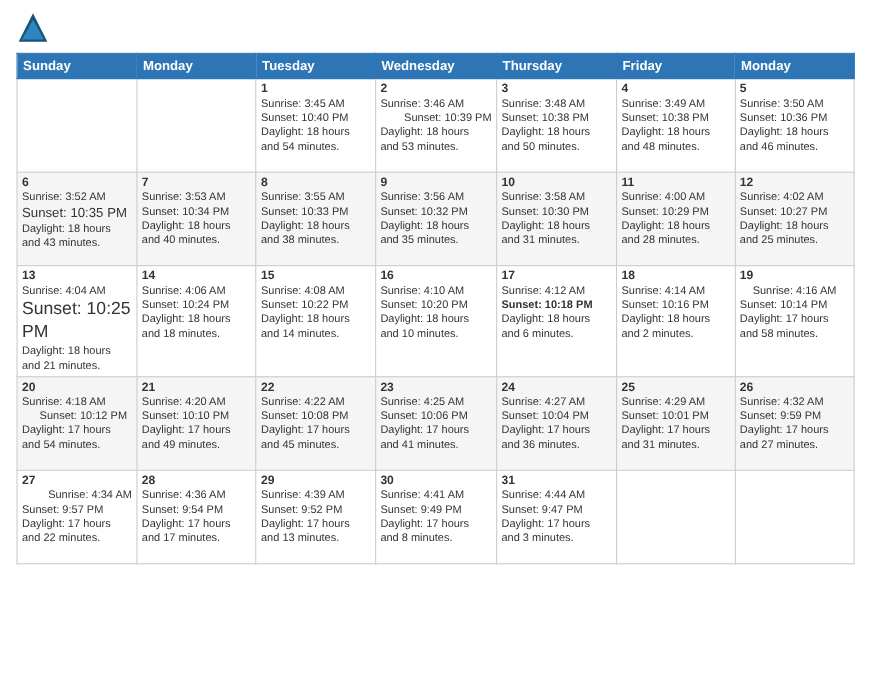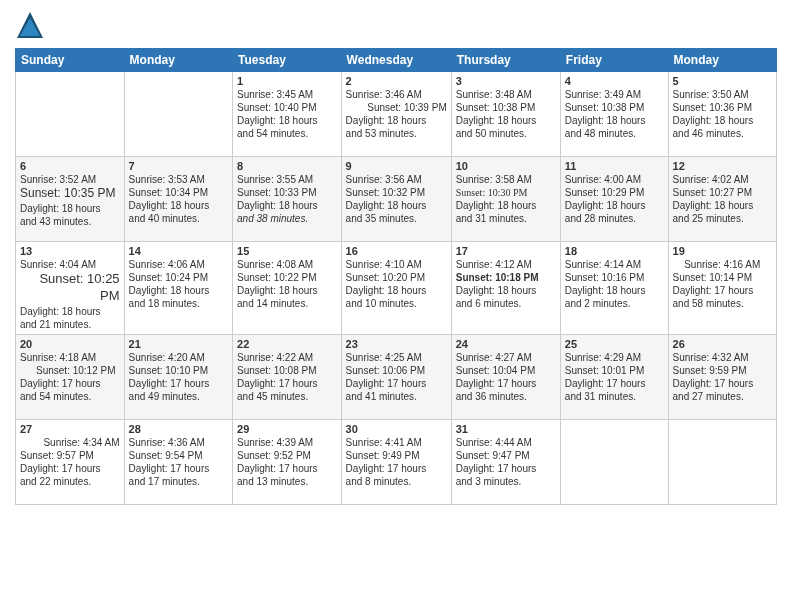--- a/index.html
+++ b/index.html
@@ -181,33 +181,33 @@
             <div style="font-size: 10px; line-height: 1.3;">Sunrise: 3:53 AM</div>
             <div style="font-size: 10px; line-height: 1.3;">Sunset: 10:34 PM</div>
             <div style="font-size: 10px; line-height: 1.3;">Daylight: 18 hours</div>
             <div style="font-size: 10px; line-height: 1.3;">and 40 minutes.</div>
           </td>
           <td>
             <span class="day-num">8</span>
             <div style="font-size: 10px; line-height: 1.3;">Sunrise: 3:55 AM</div>
             <div style="font-size: 10px; line-height: 1.3;">Sunset: 10:33 PM</div>
             <div style="font-size: 10px; line-height: 1.3;">Daylight: 18 hours</div>
-            <div style="font-size: 10px; line-height: 1.3; font-style: italic;">and 38 minutes.</div>
+            <div style="font-size: 10px; line-height: 1.3;">and 38 minutes.</div>
           </td>
           <td>
             <span class="day-num">9</span>
             <div style="font-size: 10px; line-height: 1.3;">Sunrise: 3:56 AM</div>
             <div style="font-size: 10px; line-height: 1.3;">Sunset: 10:32 PM</div>
             <div style="font-size: 10px; line-height: 1.3;">Daylight: 18 hours</div>
             <div style="font-size: 10px; line-height: 1.3;">and 35 minutes.</div>
           </td>
           <td>
             <span class="day-num">10</span>
             <div style="font-size: 10px; line-height: 1.3;">Sunrise: 3:58 AM</div>
-            <div style="font-size: 10px; line-height: 1.3; font-family: Liberation Serif, serif;">Sunset: 10:30 PM</div>
+            <div style="font-size: 10px; line-height: 1.3;">Sunset: 10:30 PM</div>
             <div style="font-size: 10px; line-height: 1.3;">Daylight: 18 hours</div>
             <div style="font-size: 10px; line-height: 1.3;">and 31 minutes.</div>
           </td>
           <td>
             <span class="day-num">11</span>
             <div style="font-size: 10px; line-height: 1.3;">Sunrise: 4:00 AM</div>
             <div style="font-size: 10px; line-height: 1.3;">Sunset: 10:29 PM</div>
             <div style="font-size: 10px; line-height: 1.3;">Daylight: 18 hours</div>
             <div style="font-size: 10px; line-height: 1.3;">and 28 minutes.</div>
           </td>
@@ -216,21 +216,21 @@
             <div style="font-size: 10px; line-height: 1.3;">Sunrise: 4:02 AM</div>
             <div style="font-size: 10px; line-height: 1.3;">Sunset: 10:27 PM</div>
             <div style="font-size: 10px; line-height: 1.3;">Daylight: 18 hours</div>
             <div style="font-size: 10px; line-height: 1.3;">and 25 minutes.</div>
           </td>
         </tr>
         <tr>
           <td>
             <span class="day-num">13</span>
             <div style="font-size: 10px; line-height: 1.3;">Sunrise: 4:04 AM</div>
-            <div style="font-size: 13px; line-height: 1.3; text-align: right;">Sunset: 10:25 PM</div>
+            <div style="font-size: 16px; line-height: 1.3;">Sunset: 10:25 PM</div>
             <div style="font-size: 10px; line-height: 1.3;">Daylight: 18 hours</div>
             <div style="font-size: 10px; line-height: 1.3;">and 21 minutes.</div>
           </td>
           <td>
             <span class="day-num">14</span>
             <div style="font-size: 10px; line-height: 1.3;">Sunrise: 4:06 AM</div>
             <div style="font-size: 10px; line-height: 1.3;">Sunset: 10:24 PM</div>
             <div style="font-size: 10px; line-height: 1.3;">Daylight: 18 hours</div>
             <div style="font-size: 10px; line-height: 1.3;">and 18 minutes.</div>
           </td>

